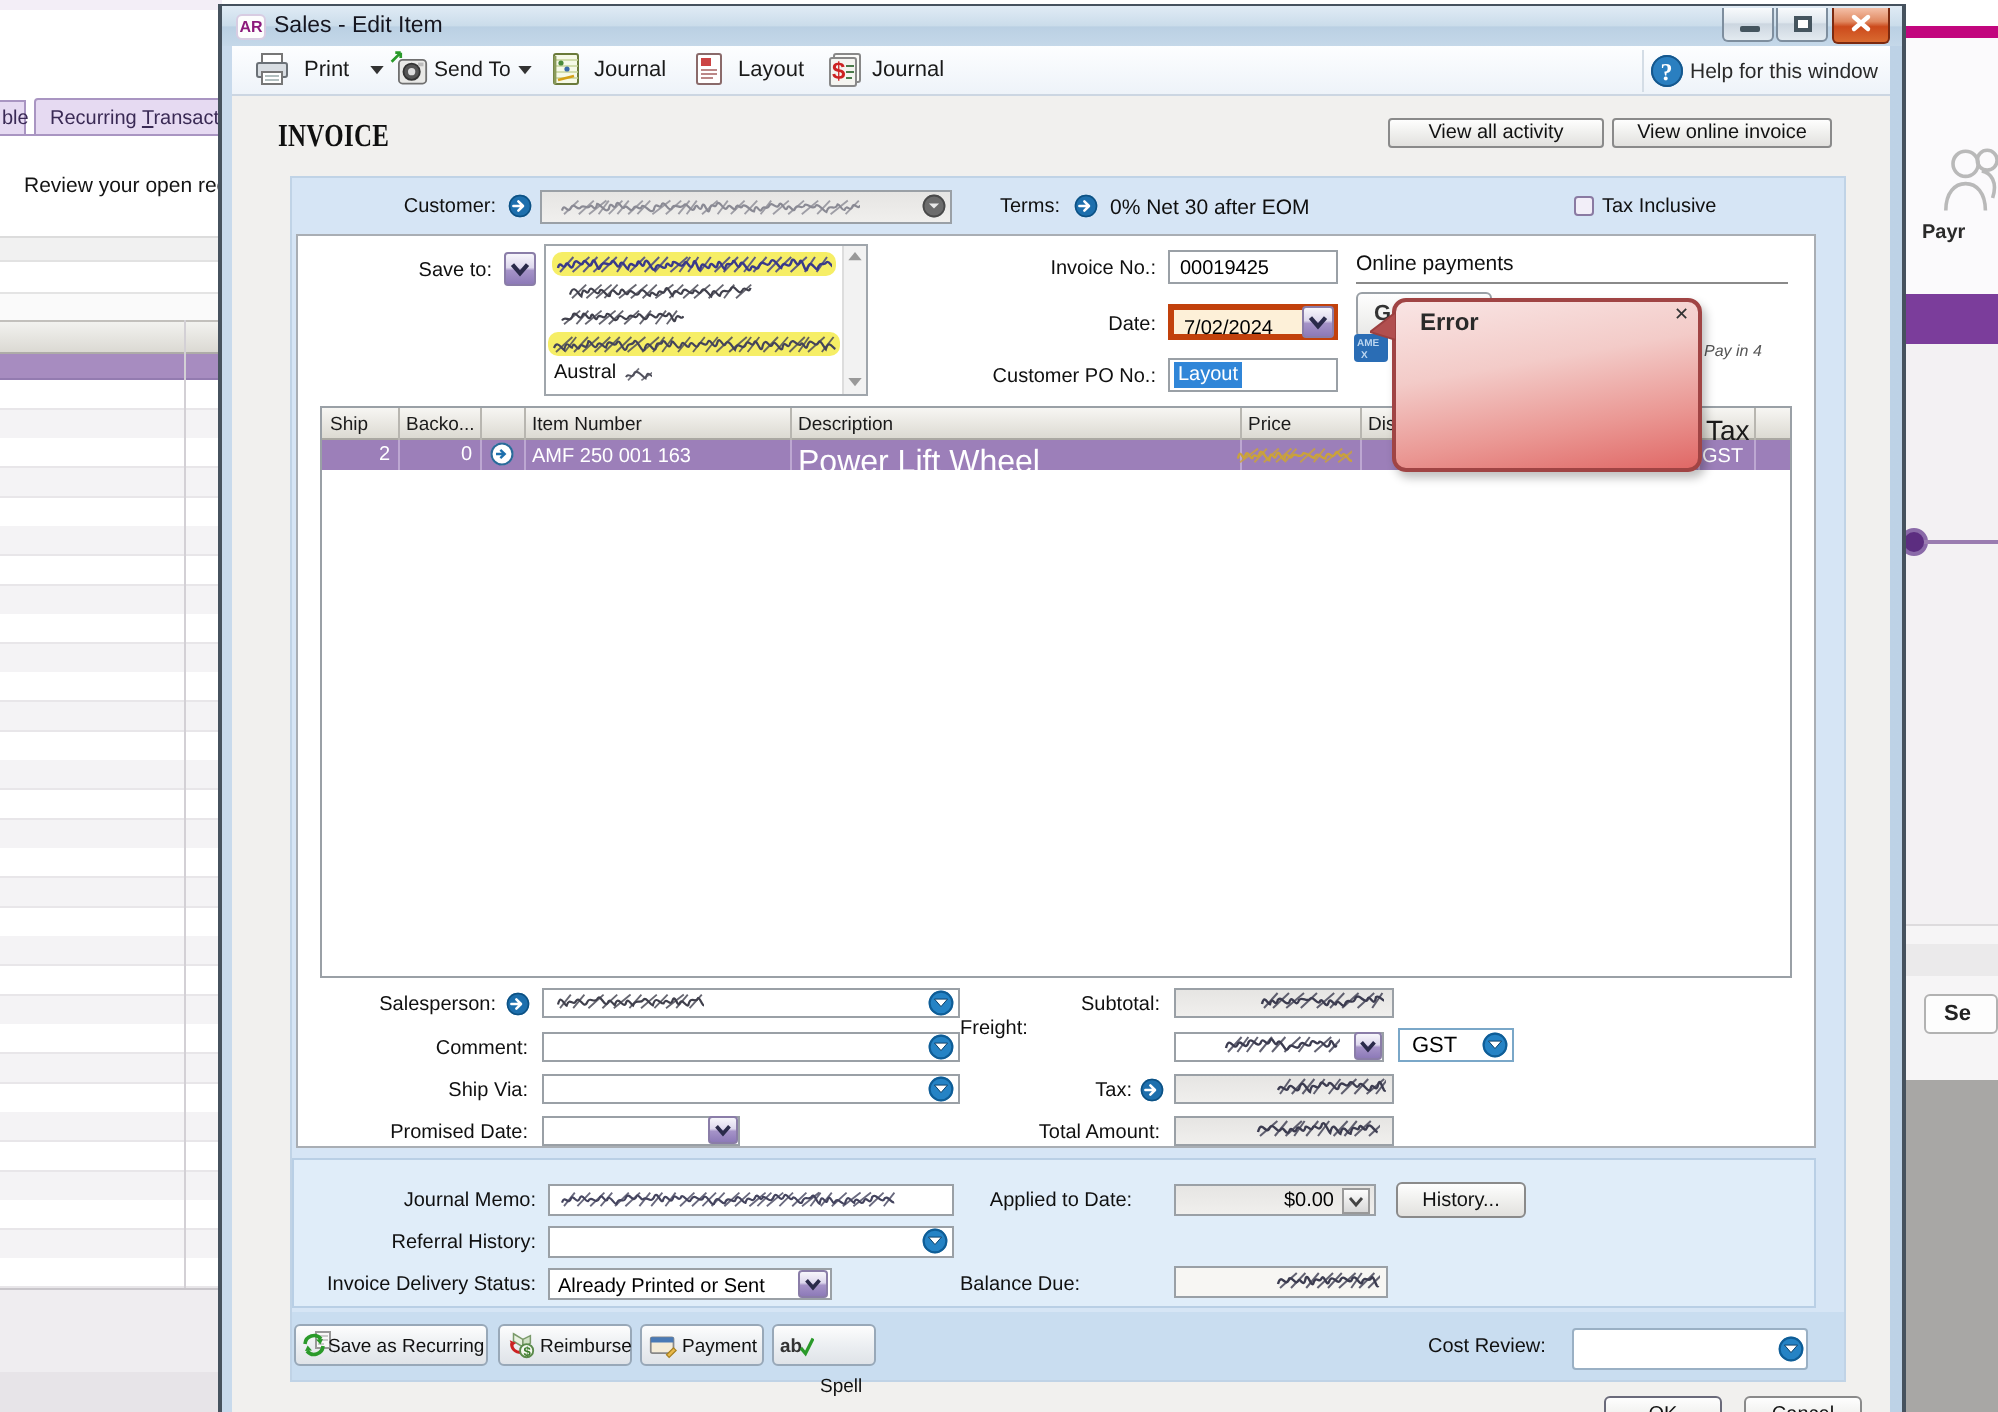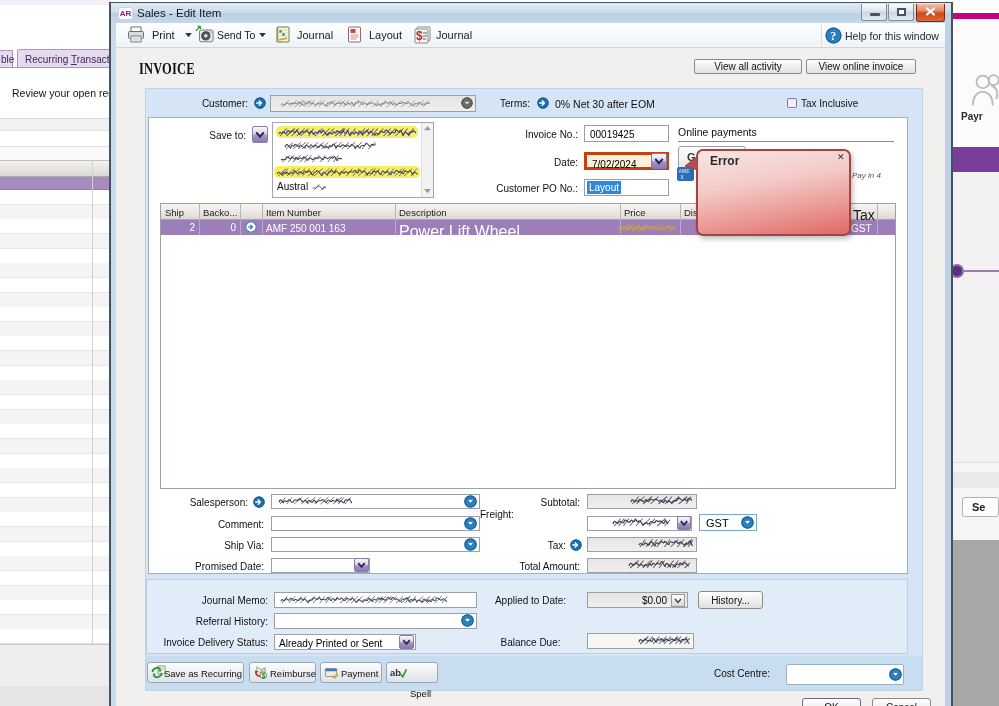--- a/index.html
+++ b/index.html
@@ -400,21 +400,21 @@
     </div>
     <div class="lbl" style="left:480px;top:595px;width:101px;text-align:center">Applied to Date:</div>
     <div class="dfield" style="left:587px;top:592px;width:101px;height:16px"></div>
     <div class="abs" style="left:587px;top:595px;width:80px;text-align:right;font-size:10px">$0.00</div>
     <div class="abs" style="left:671px;top:594px;width:14px;height:13px;background:linear-gradient(#fdfdfd,#d8d8d8);border:1px solid #999">
       <svg width="12" height="11" viewBox="0 0 12 11" style="display:block">
         <path d="M3 4 L6 7.5 L9 4" stroke="#444" stroke-width="1.4" fill="none"></path>
       </svg>
     </div>
     <div class="btn" style="left:698px;top:591px;width:65px;height:18px;line-height:17px;border-radius:3px">History...</div>
-    <div class="lbl" style="left:480px;top:637px;width:101px;text-align:center">Balance Due:</div>
+    <div class="lbl" style="left:480px;top:637px;width:101px;text-align:left">Balance Due:</div>
     <div class="abs" style="left:587px;top:633px;width:107px;height:16px;background:#f7f6f3;border:1px solid #9aa0a6"></div>
     <div style="position:absolute;left:638px;top:635px;">
       <svg width="52" height="10" viewBox="0 0 52 10" style="display:block">
         <path d="M1 7.0 C2.7 0.6,4.9 9.9,6.6 4.2 C8.0 3.1,9.8 7.7,11.1 5.5 C12.3 3.4,13.8 9.9,14.9 3.9 C16.0 1.7,17.5 8.3,18.6 6.9 C19.9 2.1,21.6 7.1,22.8 4.1 C23.9 1.9,25.4 8.5,26.4 6.1 C28.1 1.1,30.4 7.7,32.1 5.3 C33.8 1.1,36.1 7.5,37.8 5.1 C39.3 1.0,41.3 7.1,42.8 6.7 C44.2 2.0,46.2 6.5,47.6 4.2 C48.7 1.3,50.1 9.7,51.2 7.9" stroke="#3c3c50" fill="none" stroke-width="1.2"></path>
         <path d="M2.0 9.0 L10.4 1.5 M7.5 9.0 L14.7 1.5 M15.1 9.0 L21.4 1.5 M20.7 9.0 L28.5 1.5 M26.0 9.0 L32.9 1.5 M31.5 9.0 L39.8 1.5 M37.6 9.0 L42.9 1.5 M41.6 9.0 L49.2 1.5 M46.1 9.0 L53.8 1.5 " stroke="#3c3c50" fill="none" stroke-width="1.02" opacity="0.8"></path>
       </svg>
     </div>
     <div class="abs" style="left:146px;top:656px;width:776px;height:34px;background:#c9ddf0"></div>
     <div class="abs" style="left:147px;top:662px;width:97px;height:21px;background:linear-gradient(#fdfdfd,#eceff2 50%,#dfe3e8);border:1px solid #98a8b8;border-radius:3px"></div>
     <svg class="abs" style="left:150px;top:665px" width="16" height="15" viewBox="0 0 16 15">
@@ -442,21 +442,21 @@
 <rect x="1" y="3" width="13" height="3" fill="#4a7ab5"></rect>
 <path d="M10 13 l4-4 1.5 1.5 -4 4 Z" fill="#e8b84a" stroke="#a88020" stroke-width="0.7"></path>
     </svg>
     <div class="abs" style="left:341px;top:668px;font-size:9.5px;color:#111;white-space:nowrap">Payment</div>
     <div class="abs" style="left:386px;top:662px;width:52px;height:21px;background:linear-gradient(#fdfdfd,#eceff2 50%,#dfe3e8);border:1px solid #98a8b8;border-radius:3px"></div>
     <svg class="abs" style="left:390px;top:666px" width="17" height="14" viewBox="0 0 18 14">
 <text x="0" y="10" font-size="10" font-weight="bold" fill="#333" font-family="Liberation Sans">ab</text>
 <path d="M11 8 l2.5 3 4-8" stroke="#2a9a2a" stroke-width="1.7" fill="none"></path>
     </svg>
     <div class="abs" style="left:410px;top:688px;font-size:9.5px;color:#111;white-space:nowrap">Spell</div>
-    <div class="lbl" style="left:714px;top:668px;font-size:10px">Cost Centre:</div>
+    <div class="lbl" style="left:714px;top:668px;font-size:10px">Cost Review:</div>
     <div class="abs" style="left:786px;top:664px;width:118px;height:21px;background:#fff;border:1px solid #9ab0c4;border-radius:2px"></div>
     <svg class="abs" style="left:889px;top:668px" width="13" height="13" viewBox="0 0 16 16">
 <circle cx="8" cy="8" r="7.5" fill="#2583c5"></circle>
       <circle cx="8" cy="8" r="7" fill="none" stroke="#0f5d96" stroke-width="1.3"></circle>
 <path d="M4 5.6 L8 10.2 L12 5.6 Z" fill="#fff" stroke="#083d66" stroke-width="0.6"></path>
     </svg>
     <div class="btn" style="left:802px;top:698px;width:59px;height:20px;border-radius:3px;border-color:#6a6a7a;line-height:18px">OK</div>
     <div class="btn" style="left:872px;top:698px;width:59px;height:20px;border-radius:3px;border-color:#8a8a8a;line-height:18px">Cancel</div>
     <div class="abs" style="left:696px;top:149px;width:155px;height:87px;border:2px solid #a04444;border-radius:7px;background:linear-gradient(170deg,#f9e5e4 0%,#f3cbc8 38%,#ea9793 72%,#e06866 100%);box-shadow:2px 3px 5px rgba(0,0,0,0.25)"></div>
     <svg class="abs" style="left:685px;top:155px" width="13" height="16" viewBox="0 0 13 16">

